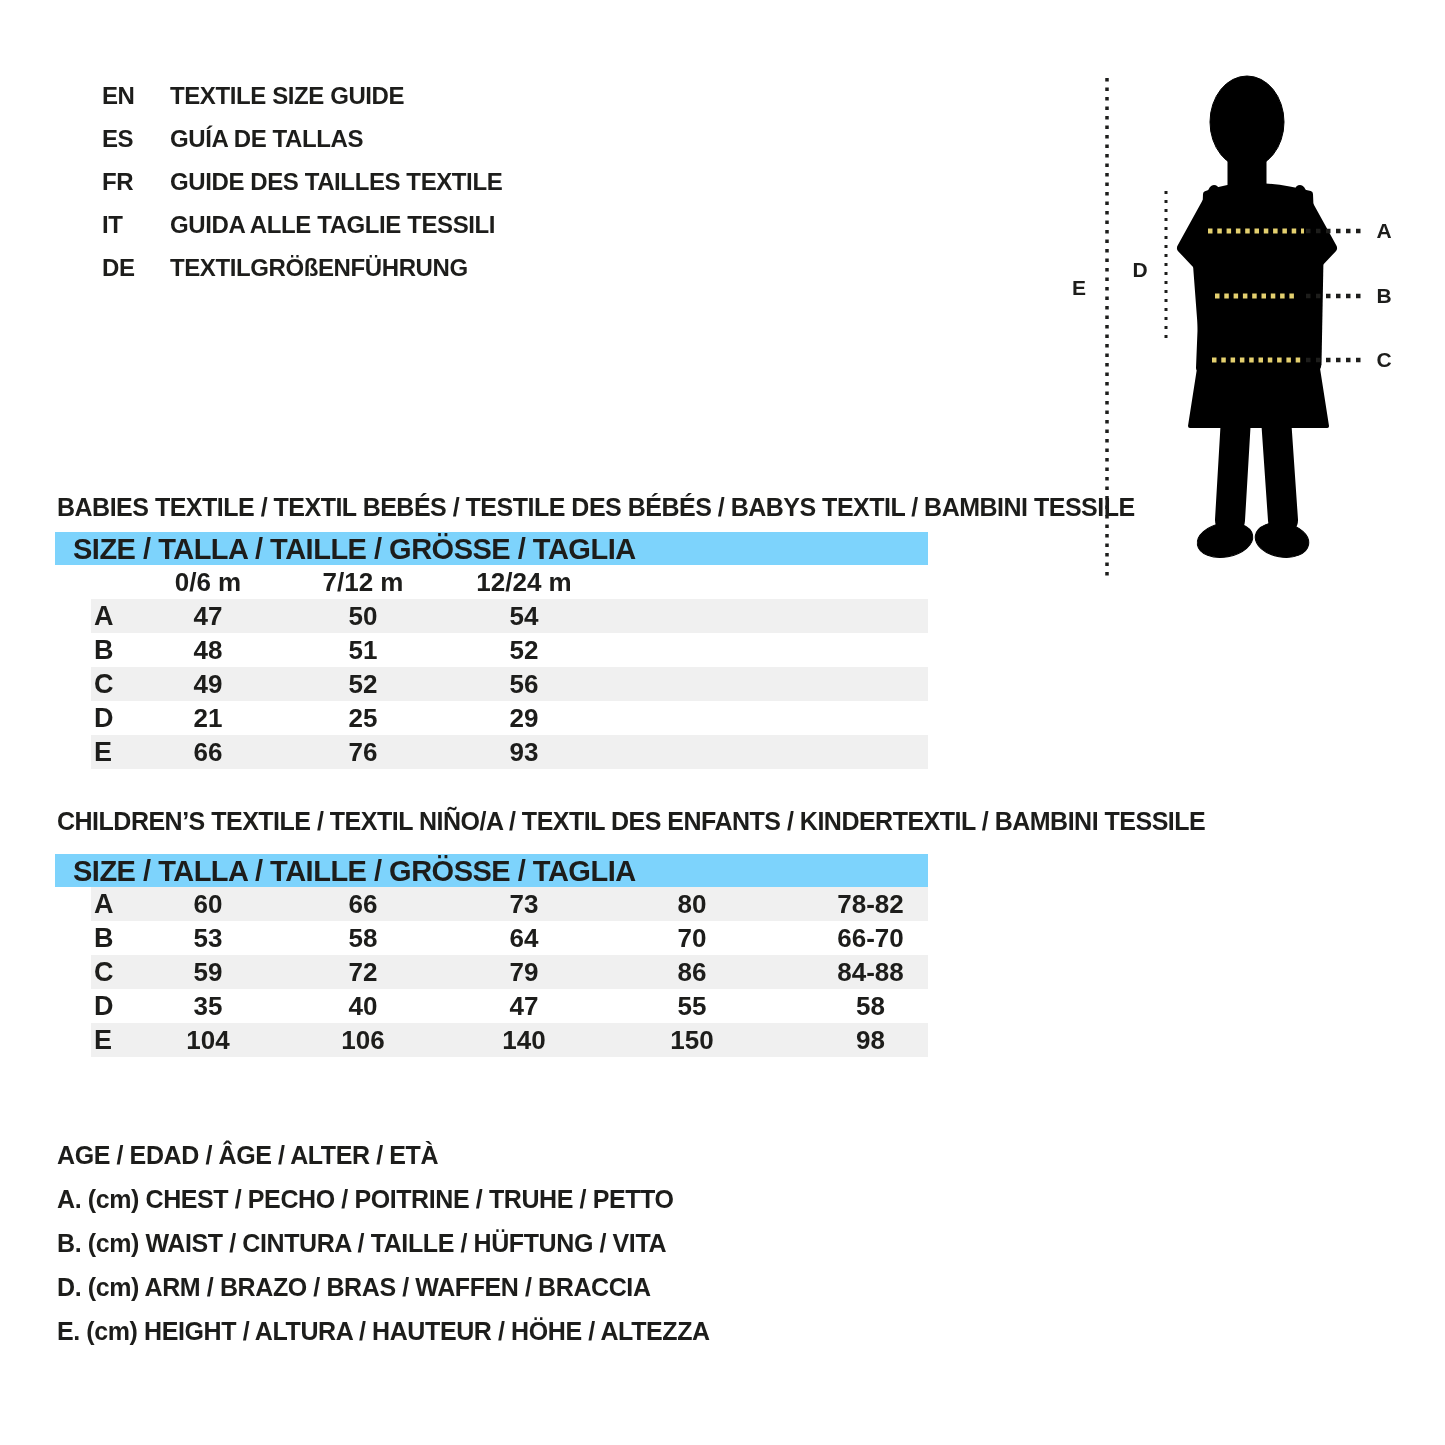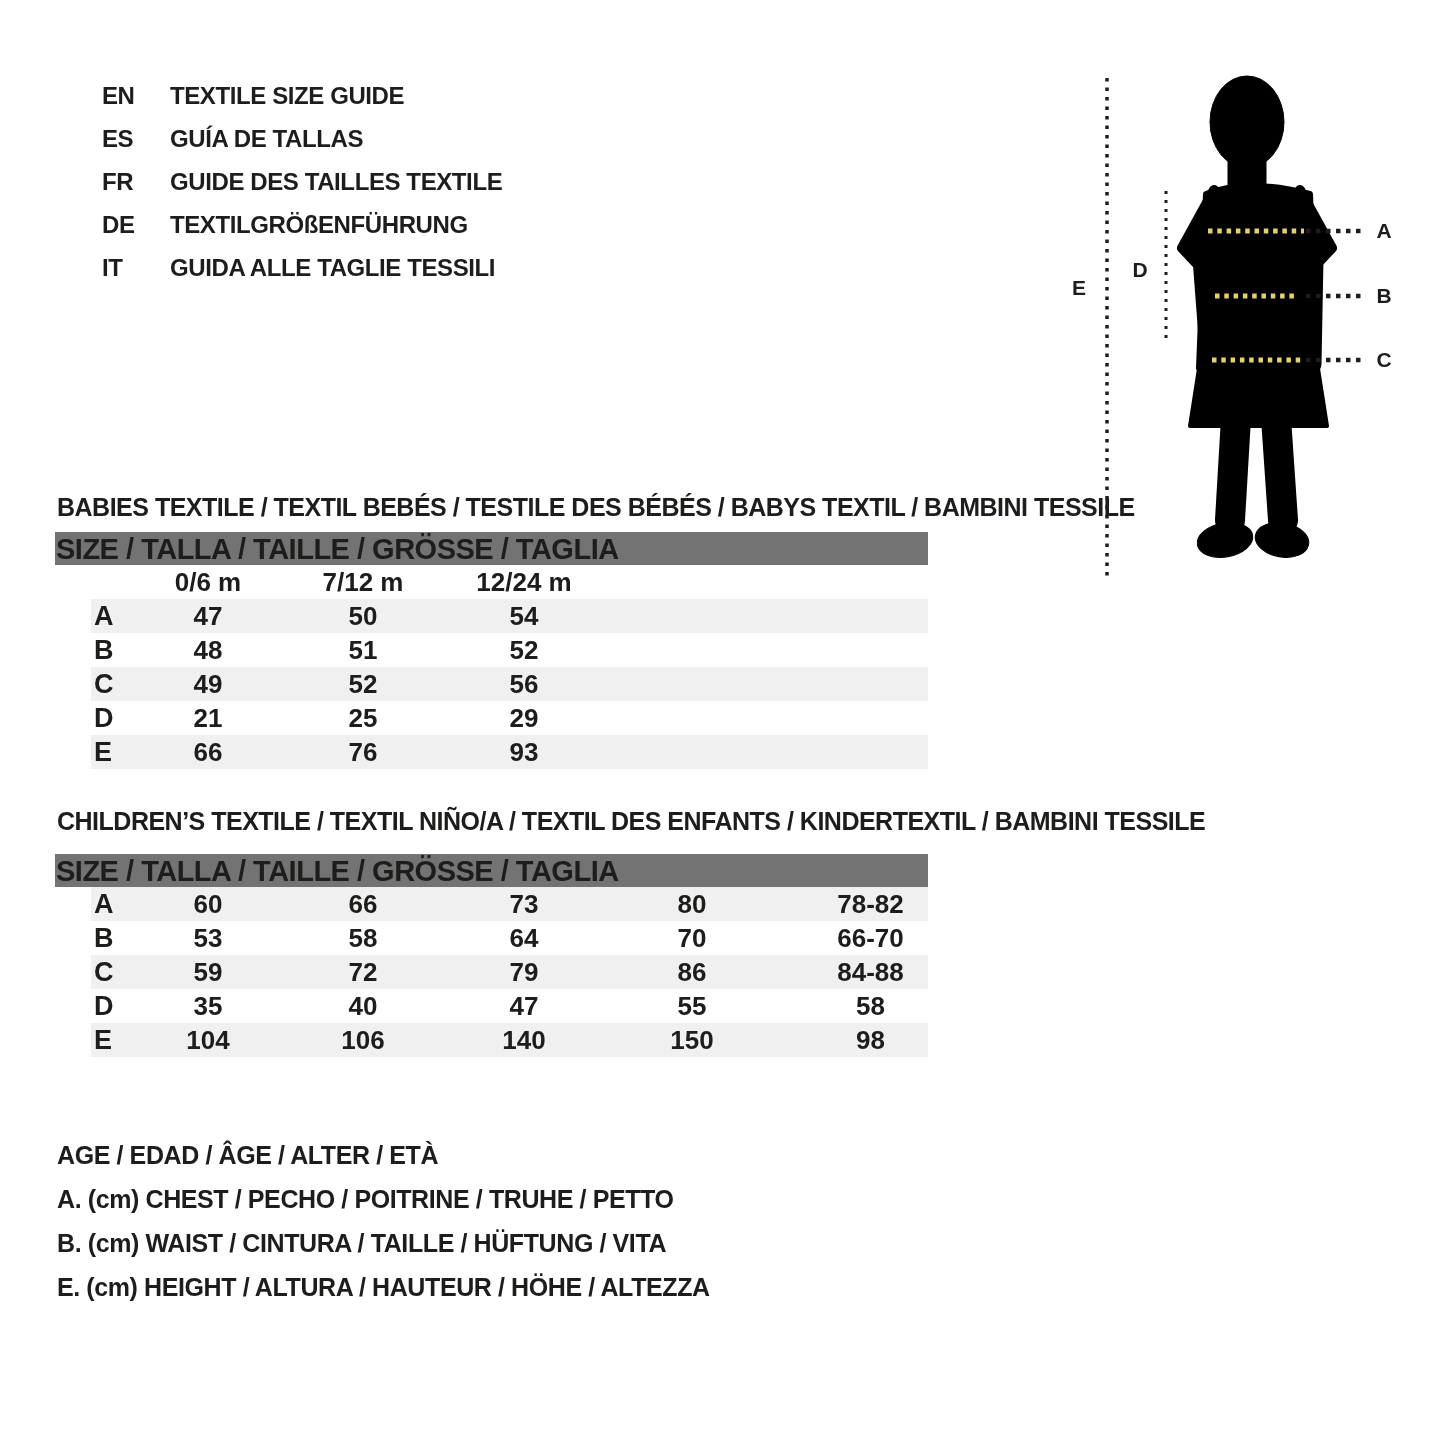--- a/index.html
+++ b/index.html
@@ -20,23 +20,23 @@
   .lang-row { height: 43px; line-height: 43px; font-size: 24px; letter-spacing: -0.4px; white-space: nowrap; margin-left: 45px; }
   .lang-code { display: inline-block; width: 68px; }
 
   
   .section-title { font-size: 25px; line-height: 30px; letter-spacing: -0.5px; white-space: nowrap; }
 
   
   .size-table { width: 873px; }
   .size-bar {
     height: 33px; line-height: 34px;
-    background: #737373;
+    background: #7dd3fc;
     font-size: 29px; letter-spacing: -0.5px;
-    padding-left: 1px; box-sizing: border-box;
+    padding-left: 18px; box-sizing: border-box;
     white-space: nowrap;
   }
   .trow {
     display: grid;
     grid-template-columns: 40px 154px 156px 166px 170px 187px;
     height: 34px; line-height: 34px;
     font-size: 26px;
     margin-left: 36px;
   }
   .trow .cell { text-align: center; }
@@ -62,24 +62,24 @@
     <div class="lang-row">
       <span class="lang-code">EN</span><span>TEXTILE SIZE GUIDE</span>
     </div>
     <div class="lang-row">
       <span class="lang-code">ES</span><span>GUÍA DE TALLAS</span>
     </div>
     <div class="lang-row">
       <span class="lang-code">FR</span><span>GUIDE DES TAILLES TEXTILE</span>
     </div>
     <div class="lang-row">
+      <span class="lang-code">IT</span><span>GUIDA ALLE TAGLIE TESSILI</span>
+    </div>
+    <div class="lang-row">
       <span class="lang-code">DE</span><span>TEXTILGRÖßENFÜHRUNG</span>
-    </div>
-    <div class="lang-row">
-      <span class="lang-code">IT</span><span>GUIDA ALLE TAGLIE TESSILI</span>
     </div>
   </div>
 
   <svg class="abs" style="left:1040px; top:60px;" width="360" height="540" viewBox="0 0 360 540">
 
     <line x1="67" y1="18" x2="67" y2="518" stroke="#1d1d1b" stroke-width="3.5" stroke-dasharray="3.5 6"></line>
 
     <line x1="126" y1="131" x2="126" y2="283" stroke="#1d1d1b" stroke-width="3" stroke-dasharray="3 6"></line>
 
     <g transform="translate(130,16)" fill="#000000" stroke="#000000">
@@ -198,16 +198,17 @@
       <div class="cell">140</div>
       <div class="cell">150</div>
       <div class="cell">98</div>
     </div>
   </div>
 
   <div id="legend" class="abs">
     <div class="legend-line">AGE / EDAD / ÂGE / ALTER / ETÀ</div>
     <div class="legend-line">A. (cm) CHEST / PECHO / POITRINE / TRUHE / PETTO</div>
     <div class="legend-line">B. (cm) WAIST / CINTURA / TAILLE / HÜFTUNG / VITA</div>
+    <div class="legend-line">D. (cm) ARM / BRAZO / BRAS / WAFFEN / BRACCIA</div>
     <div class="legend-line">E. (cm) HEIGHT / ALTURA / HAUTEUR / HÖHE / ALTEZZA</div>
   </div>
 
 </div>
 
 </body></html>

